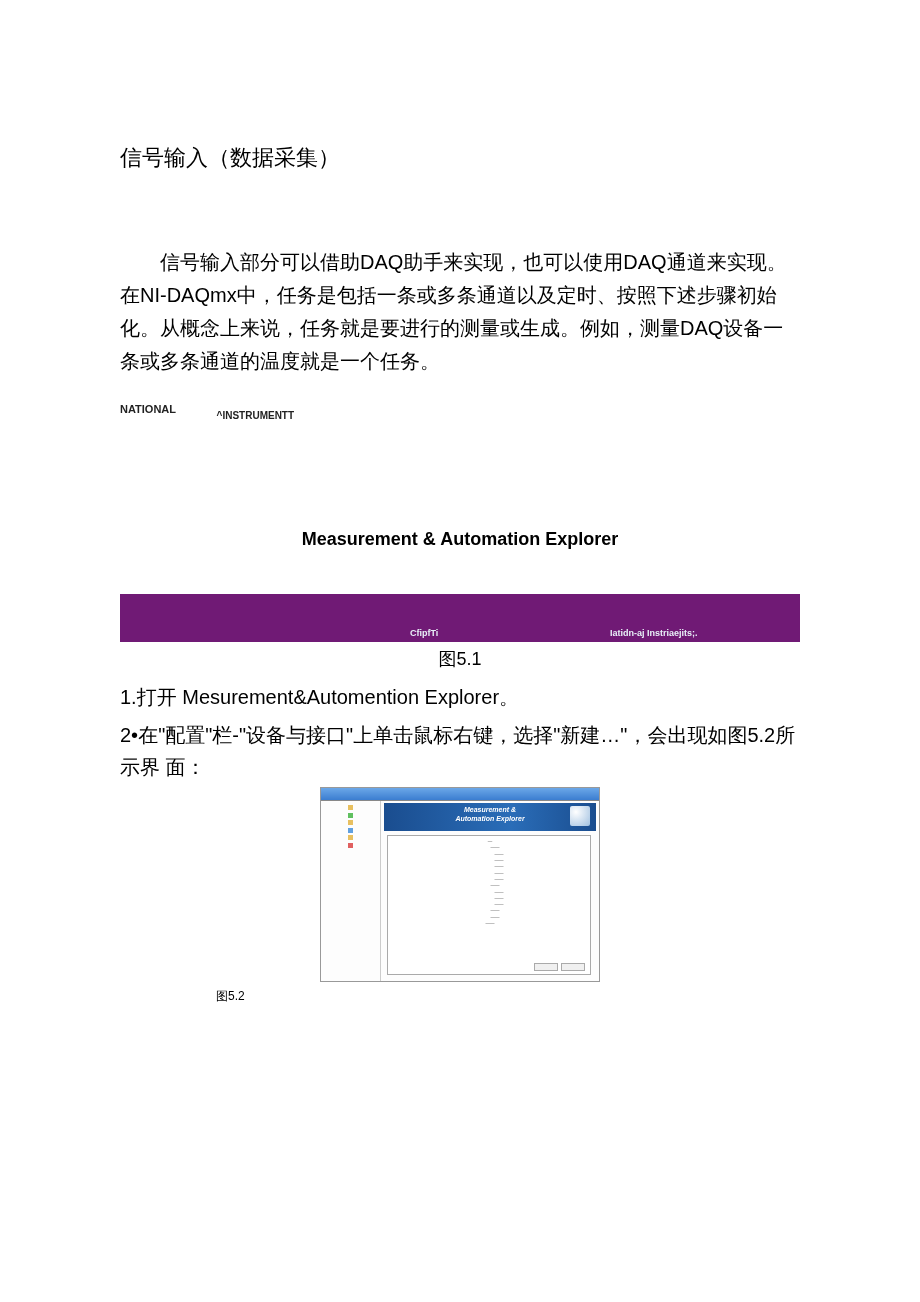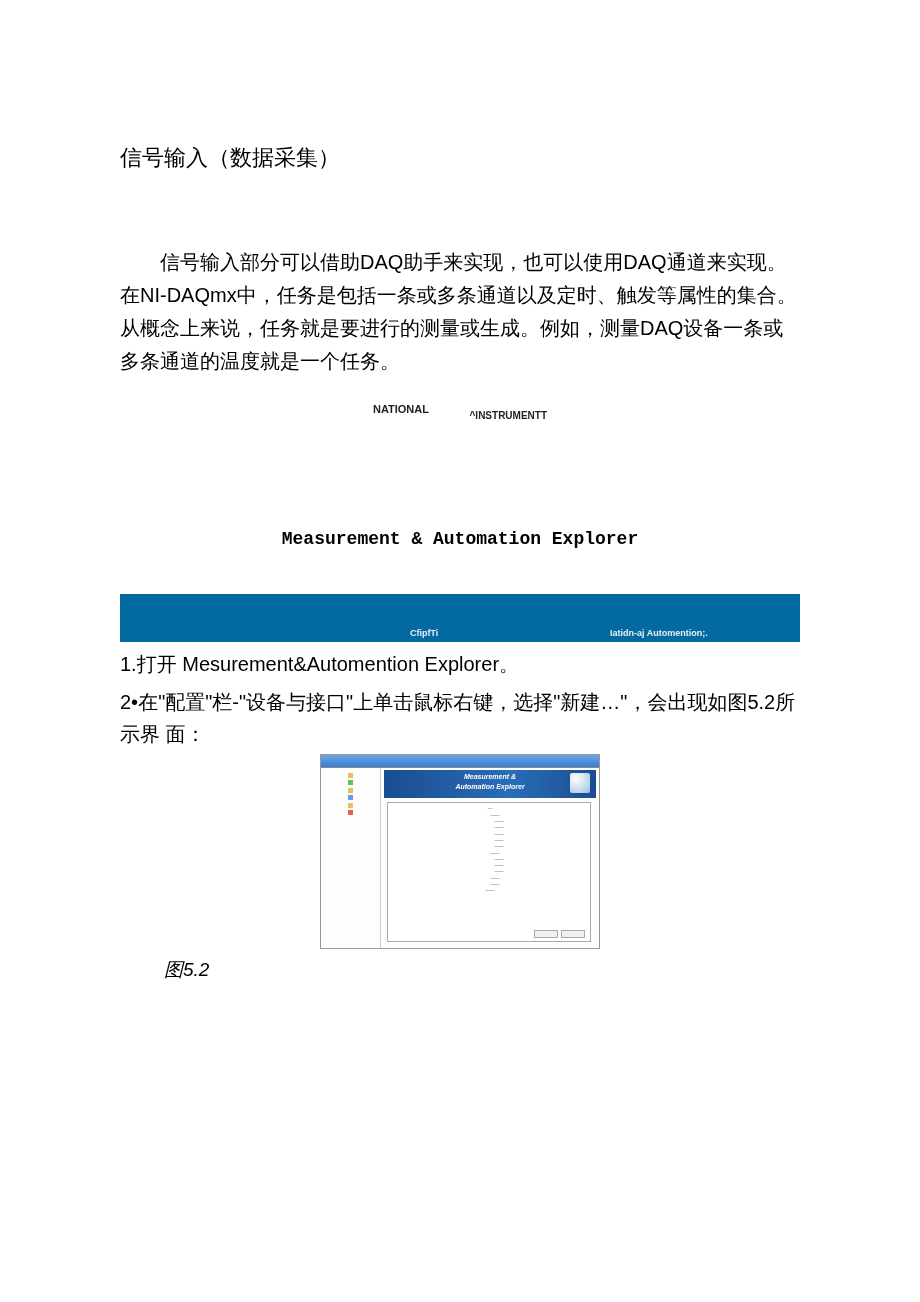--- a/index.html
+++ b/index.html
@@ -21,48 +21,48 @@
     }
     .title {
       font-weight: normal;
       font-size: 22px;
       margin-bottom: 70px;
     }
     .para {
       text-indent: 2em;
     }
     .national-block {
-      text-align: center;
+      text-align: left;
       margin: 12px 0 100px 0;
     }
     .national-line {
       display: inline-block;
       font-family: Arial, sans-serif;
       font-weight: bold;
       font-size: 11px;
       color: #222;
     }
     .instr-line {
       display: inline-block;
       font-family: Arial, sans-serif;
       font-weight: bold;
       font-size: 10px;
       color: #222;
       margin-left: 35px;
       vertical-align: -6px;
     }
     .mae-title {
       text-align: center;
-      font-family: Liberation Mono, monospace;
+      font-family: Liberation Sans, sans-serif;
       font-weight: bold;
       font-size: 18px;
       margin-bottom: 40px;
     }
     .blue-bar {
-      background: #0369a1;
+      background: #701a75;
       height: 48px;
       position: relative;
     }
     .blue-bar-text {
       position: absolute;
       bottom: 2px;
       font-family: Arial, sans-serif;
       font-size: 9px;
       color: #e8f0f8;
       font-weight: bold;
@@ -185,51 +185,51 @@
       white-space: nowrap;
       overflow: hidden;
     }
     .fig52-side-icon {
       display: inline-block;
       width: 5px;
       height: 5px;
       vertical-align: middle;
     }
     .fig52-caption {
-      font-size: 19px;
+      font-size: 12px;
       margin-top: 5px;
-      margin-left: 44px;
-      font-style: italic;
+      margin-left: 96px;
     }
     .side-yellow { background: #e8c060; }
     .side-green { background: #60c060; }
     .side-blue { background: #60a0e0; }
     .side-red { background: #e06060; }
   </style>
 </head>
 <body>
 
 <div class="page">
 
   <div class="title">信号输入（数据采集）</div>
 
-  <div class="para">信号输入部分可以借助DAQ助手来实现，也可以使用DAQ通道来实现。在NI-DAQmx中，任务是包括一条或多条通道以及定时、触发等属性的集合。从概念上来说，任务就是要进行的测量或生成。例如，测量DAQ设备一条或多条通道的温度就是一个任务。</div>
+  <div class="para">信号输入部分可以借助DAQ助手来实现，也可以使用DAQ通道来实现。在NI-DAQmx中，任务是包括一条或多条通道以及定时、按照下述步骤初始化。从概念上来说，任务就是要进行的测量或生成。例如，测量DAQ设备一条或多条通道的温度就是一个任务。</div>
 
   <div class="national-block">
     <span class="national-line">NATIONAL</span>
     <span class="instr-line">^INSTRUMENTT</span>
   </div>
 
   <div class="mae-title">Measurement &amp; Automation Explorer</div>
 
   <div class="blue-bar">
     <span class="blue-bar-text left">CfipfTi</span>
-    <span class="blue-bar-text right">Iatidn-aj Automention;.</span>
+    <span class="blue-bar-text right">Iatidn-aj Instriaejits;.</span>
   </div>
 
+  <div class="fig-caption">图5.1</div>
 
   <div class="step">1.打开 Mesurement&amp;Automention Explorer。</div>
   <div class="step">2•在"配置"栏-"设备与接口"上单击鼠标右键，选择"新建…"，会出现如图5.2所示界 面：</div>
 
   <div class="fig52-container">
     <div class="fig52-box">
       <div class="fig52-titlebar"></div>
       <div class="fig52-body">
         <div class="fig52-side">
           <div class="fig52-side-item"><span class="fig52-side-icon side-yellow"></span></div>

